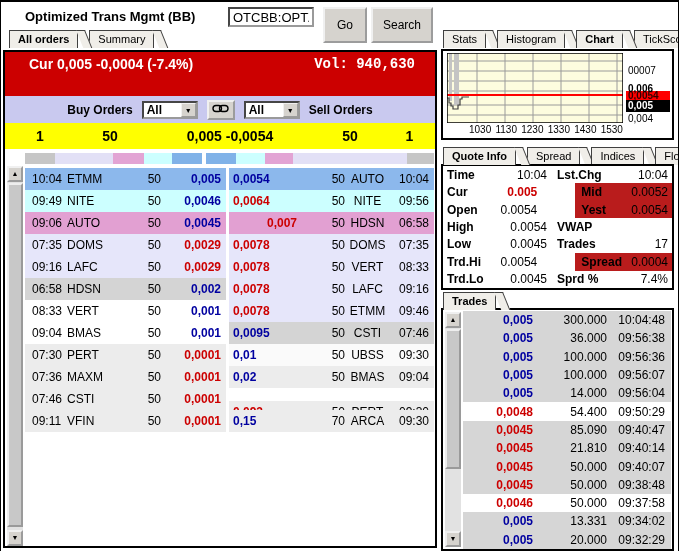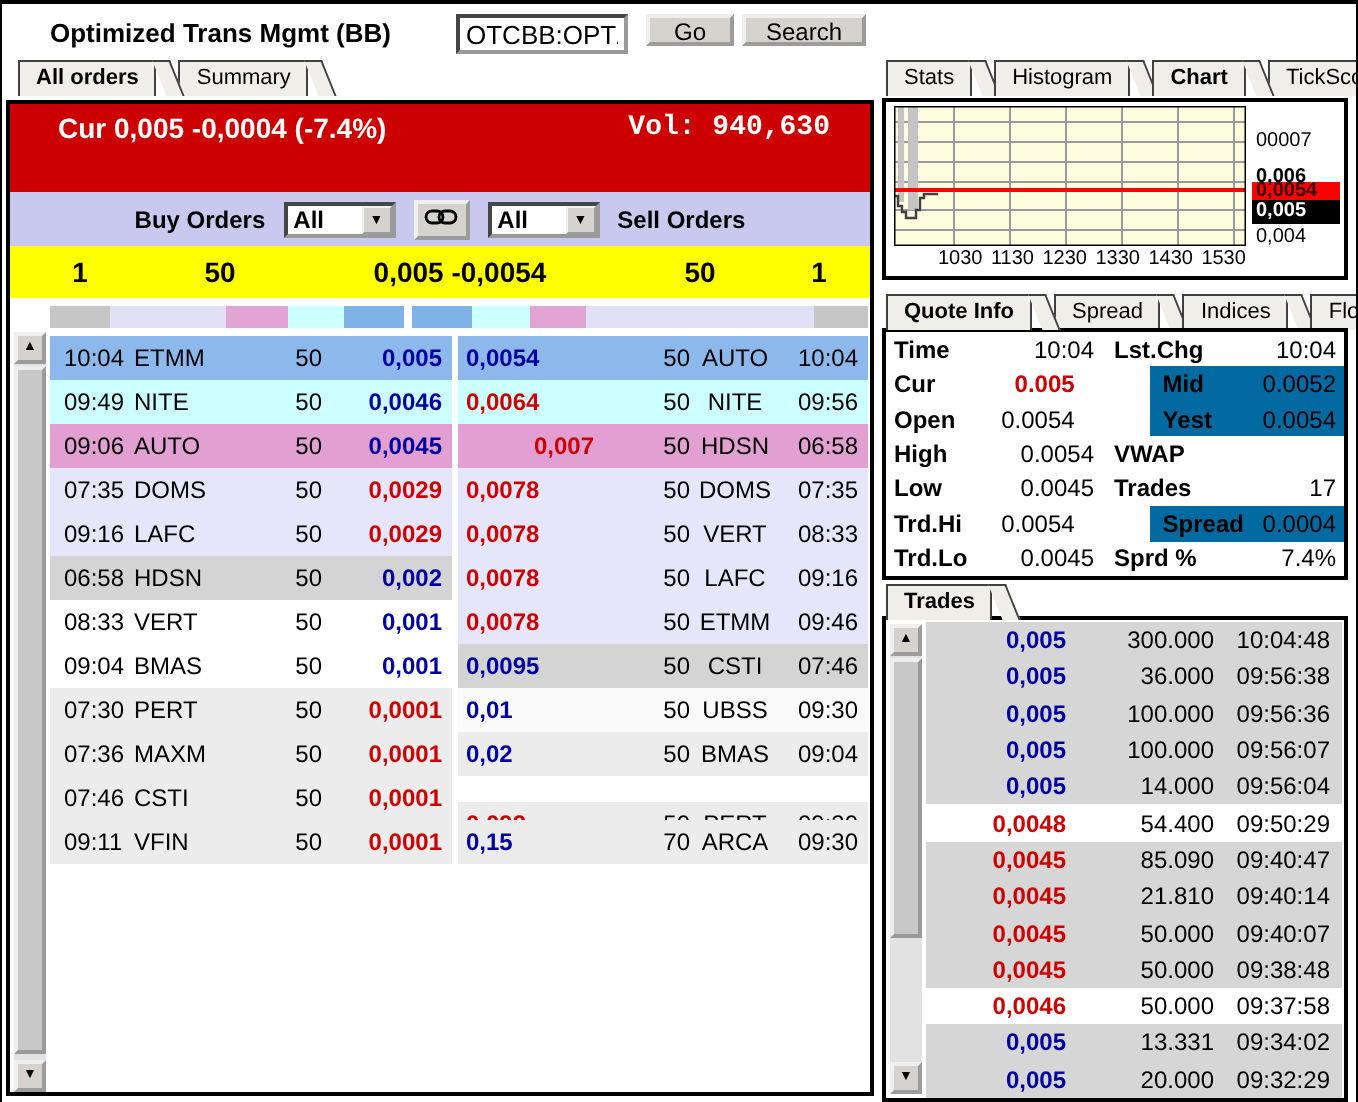--- a/index.html
+++ b/index.html
@@ -8,21 +8,21 @@
   .window { position:relative; width:679px; height:551px; background:#fff;
             border-top:2px solid #000; border-left:1px solid #000; border-right:1px solid #000;
             overflow:hidden; font-size:11px; color:#000; }
 
   
   .topbar { position:absolute; left:0; top:2px; width:679px; height:26px; background:#fff; }
   .title { position:absolute; left:24px; top:5px; font-size:13px; font-weight:bold; }
   .symbol-input { position:absolute; left:227px; top:3px; width:86px; height:20px;
                   border:2px inset #9a9a9a; font-family:"Liberation Sans",sans-serif;
                   font-size:13px; padding:0 3px; }
-  .btn { position:absolute; top:3px; height:16px; background:#d6d3ce; border:2px outset #f0f0f0;
+  .btn { position:absolute; top:3px; height:36px; background:#d6d3ce; border:2px outset #f0f0f0;
          font-family:"Liberation Sans",sans-serif; font-size:12px; cursor:pointer; }
   .btn.go { left:322px; width:44px; }
   .btn.search { left:370px; width:62px; }
 
   
   .tabrow { position:absolute; height:19px; white-space:nowrap; }
   .tab { position:relative; display:inline-block; background:#f0eee9; border:1px solid #404040;
          border-bottom:none; padding:2px 8px 2px 8px; margin-right:11px; font-size:11px;
          height:18px; vertical-align:bottom; cursor:pointer; }
   .tab::after { content:""; position:absolute; top:-1px; right:-8px; width:8px; height:100%;
@@ -100,21 +100,21 @@
 
   .quote-tabs { left:442px; top:145px; }
   .quote-box { position:absolute; left:440px; top:162px; width:233px; height:126px;
                border:2px solid #000; background:#fff; display:flex; flex-direction:column; }
   .q-row { flex:1; display:flex; font-size:12px; align-items:center; }
   .q-left { width:108px; display:flex; height:100%; align-items:center; }
   .q-right { flex:1; display:flex; height:100%; align-items:center; }
   .q-row .ql { font-weight:bold; padding-left:4px; width:48px; }
   .q-row .qv { text-align:right; flex:1; padding-right:4px; }
   .q-right .ql { width:56px; padding-left:6px; }
-  .q-right.shade { background:#0369a1;margin-left:34px; }
+  .q-right.shade { background:#b91c1c;margin-left:34px; }
   .qv.red { color:#cc0000; font-weight:bold; }
 
   .trades-tabrow { left:442px; top:290px; }
   .trades-box { position:absolute; left:440px; top:306px; width:233px; height:243px;
                 border:2px solid #000; background:#fff; }
   .trades-sb { left:2px; top:2px; height:235px; }
   .trades-sb .up { top:0; } .trades-sb .down { top:219px; }
   .trades-sb .thumb { top:17px; height:140px; }
   .trades-rows { position:absolute; left:20px; top:1px; width:208px; }
   .t-row { height:18.3px; display:grid; grid-template-columns:74px 72px 1fr;

